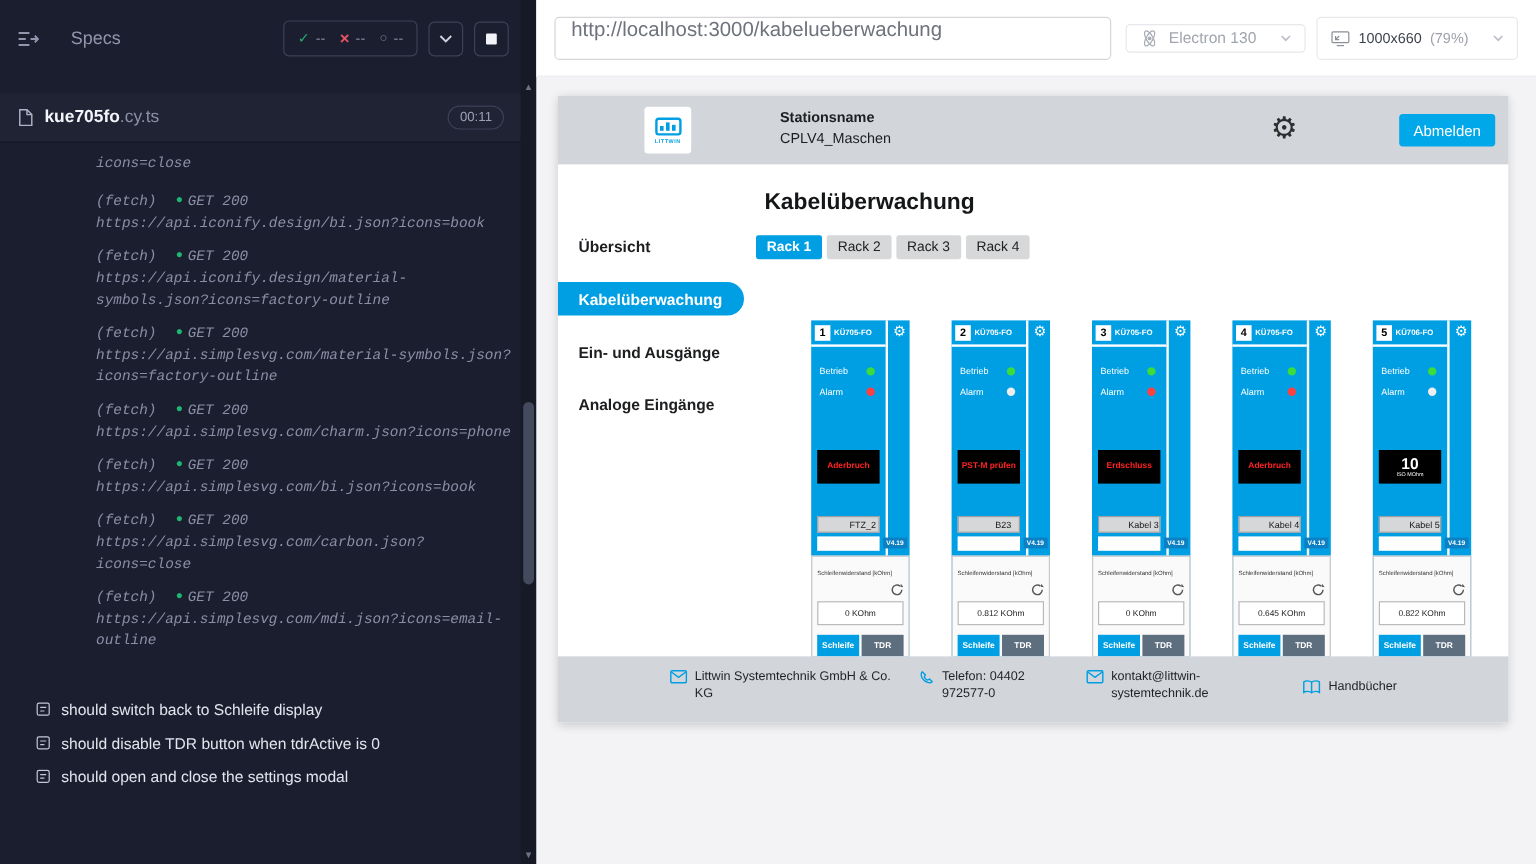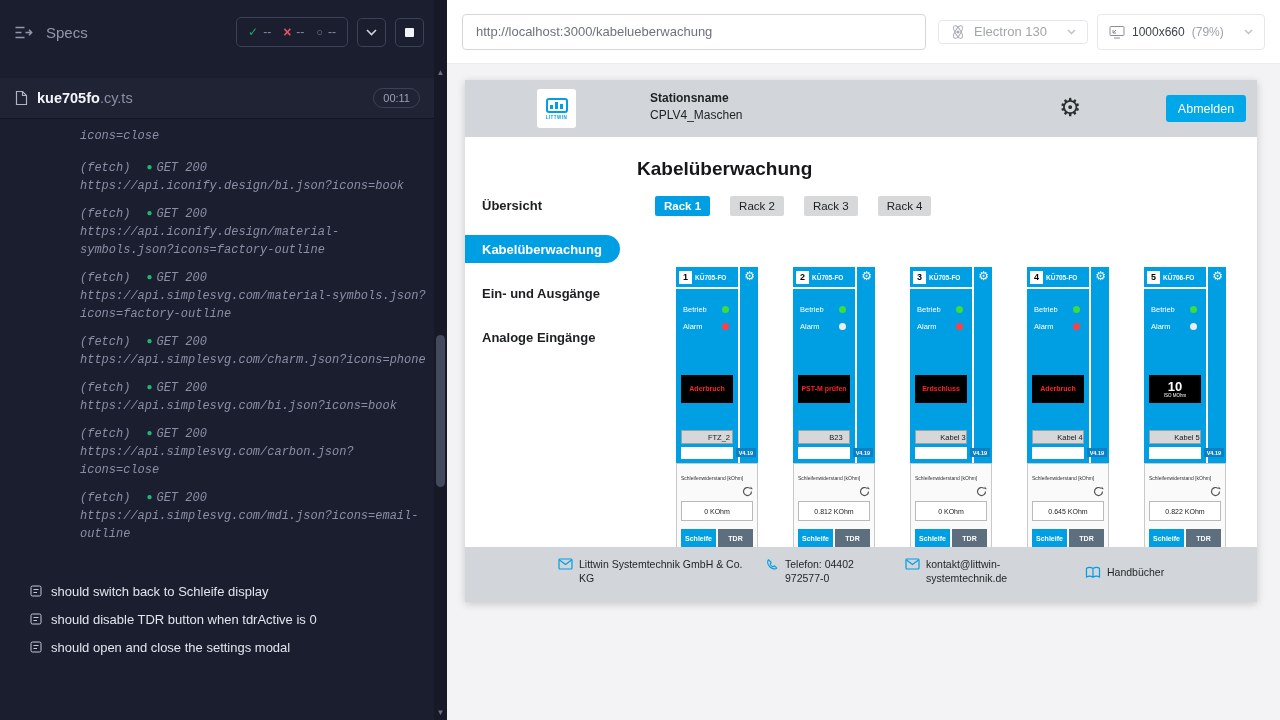--- a/index.html
+++ b/index.html
@@ -2,21 +2,21 @@
 <html><head>
 <meta charset="utf-8">
 <style>
   * { margin:0; padding:0; box-sizing:border-box; }
   html,body { width:1280px; height:720px; overflow:hidden; font-family:"Liberation Sans","DejaVu Sans",sans-serif; background:#f3f4f6; }
 
   
   .runner { position:absolute; left:0; top:0; width:447px; height:720px; background:#1b1e2e; display:flex; }
   .runner-main { width:434px; display:flex; flex-direction:column; overflow:hidden; }
   .runner-top { height:64px; display:flex; align-items:center; padding:0 10px 0 14px; flex:none; }
-  .specs-toggle { display:flex; align-items:center; gap:13px; color:#9196ac; font-size:15px; cursor:pointer; }
+  .specs-toggle { display:flex; align-items:center; gap:26px; color:#9196ac; font-size:15px; cursor:pointer; }
   .stat-group { margin-left:auto; display:flex; align-items:center; gap:12px; border:1px solid #3b4157; border-radius:5px; height:30px; padding:0 11px; font-size:12px; color:#858ba2; }
   .stat { display:flex; align-items:center; gap:5px; }
   .icon-pass { color:#25a871; font-size:12px; }
   .icon-fail { color:#e45464; font-size:14px; font-weight:bold; line-height:10px; }
   .icon-pend { color:#767c92; font-size:11px; }
   .btn-sq { width:29px; height:29px; border:1px solid #3b4157; border-radius:5px; background:transparent; display:flex; align-items:center; justify-content:center; margin-left:9px; color:#ced2e0; cursor:pointer; }
   .stop-ico { width:9px; height:9px; background:#f2f3f8; border-radius:1px; display:block; }
 
   .spec-row { margin-top:14px; padding:10px 14px; display:flex; align-items:center; gap:9px; background:#1f2334; border-bottom:1px solid #141723; flex:none; }
   .spec-name { color:#f4f5fa; font-size:14.5px; font-weight:bold; }
@@ -36,21 +36,21 @@
   .test-item svg { flex:none; }
 
   .runner-scroll { width:13px; background:#171a26; position:relative; padding-top:64px; display:flex; flex-direction:column; align-items:center; }
   .scroll-arrow { color:#6b7186; font-size:8px; height:16px; display:flex; align-items:center; justify-content:center; width:100%; cursor:pointer; }
   .scroll-arrow.down { margin-top:auto; }
   .scroll-thumb { position:absolute; left:2px; top:335px; width:9px; height:152px; background:#434a5e; border-radius:5px; cursor:grab; }
 
   
   .stage { position:absolute; left:447px; top:0; width:833px; height:720px; background:#f3f3f5; }
   .toolbar { height:64px; background:#fff; border-bottom:1px solid #ececee; display:flex; align-items:center; padding:0 15px; gap:9px; }
-  .url-box { width:464px; height:36px; border:1px solid #d6d6d8; border-radius:4px; background:#fff; display:flex; align-items:center; padding:0 13px; color:#6e727c; font-size:13px; cursor:text; }
+  .url-box { width:464px; height:36px; border:1px solid #d6d6d8; border-radius:4px; background:#fff; display:flex; padding:0 13px; color:#6e727c; font-size:17px; cursor:text; }
   .browser-box { margin-left:auto; width:150px; height:24px; border:1px solid #e6e8eb; border-radius:4px; background:#fff; display:flex; align-items:center; gap:8px; padding:0 11px; color:#a1a5ad; font-size:13px; cursor:pointer; }
   .viewport-box { width:168px; height:36px; border:1px solid #e6e8eb; border-radius:4px; background:#fff; display:flex; align-items:center; gap:7px; padding:0 11px; font-size:12px; color:#3e434b; cursor:pointer; }
   .vp-zoom { color:#9da1a9; }
   .chev { margin-left:auto; flex:none; }
 
   
   .aut { position:absolute; left:18px; top:80px; width:792px; height:522px; background:#fff; box-shadow:0 2px 8px rgba(0,0,0,.18); display:flex; flex-direction:column; }
   .app-header { height:57px; background:#d2d5d9; position:relative; flex:none; }
   .logo { position:absolute; left:72px; top:9px; width:39px; height:39px; background:#fff; border-radius:3px; display:flex; flex-direction:column; align-items:center; justify-content:center; gap:2px; }
   .logo-mark { width:22px; height:15px; border:2px solid #009fe3; border-radius:3px; display:flex; align-items:flex-end; justify-content:center; gap:2px; padding:2px; }
@@ -61,21 +61,21 @@
   .header-gear { position:absolute; left:594px; top:9px; font-size:25px; color:#2c2e30; cursor:pointer; line-height:36px; }
   .logout-btn { position:absolute; left:701px; top:15px; width:80px; height:27px; background:#00a7e9; color:#fff; border:none; border-radius:3px; font-size:12.5px; font-family:inherit; cursor:pointer; }
 
   .app-body { height:410px; display:flex; overflow:hidden; flex:none; }
   .app-nav { width:155px; padding-top:54px; flex:none; }
   .nav-item { height:28px; display:flex; align-items:center; padding-left:17px; margin-bottom:16px; font-size:13px; font-weight:bold; color:#1c1e20; cursor:pointer; }
   .nav-item.active { background:#009fe3; color:#fff; border-radius:0 14px 14px 0; }
 
   .app-main { flex:1; position:relative; }
   .page-title { position:absolute; top:21px; left:17px; font-size:19px; font-weight:bold; color:#141618; }
-  .rack-tabs { position:absolute; top:59px; left:35px; display:flex; gap:20px; }
+  .rack-tabs { position:absolute; top:59px; left:10px; display:flex; gap:4px; }
   .rack-tab { padding:4px 9px; font-size:11.5px; background:#d6d8da; color:#222; border-radius:2px; cursor:pointer; }
   .rack-tab.active { background:#009fe3; color:#fff; font-weight:bold; }
 
   .cards-row { position:absolute; top:130px; left:56px; display:flex; gap:35px; }
   .card { width:82px; height:300px; background:#009fe3; position:relative; flex:none; }
   .card-head { position:absolute; top:0; left:0; width:62px; height:20px; display:flex; align-items:center; gap:3px; padding-left:3px; }
   .card-num { width:13px; height:13px; background:#fff; color:#000; font-size:9px; font-weight:bold; display:flex; align-items:center; justify-content:center; flex:none; }
   .card-model { color:#fff; font-size:6.5px; font-weight:bold; white-space:nowrap; }
   .card-gear { position:absolute; top:2px; right:3px; color:#fff; font-size:12px; line-height:14px; cursor:pointer; }
   .card-vline { position:absolute; left:62px; top:0; width:2px; height:196px; background:#fff; }

